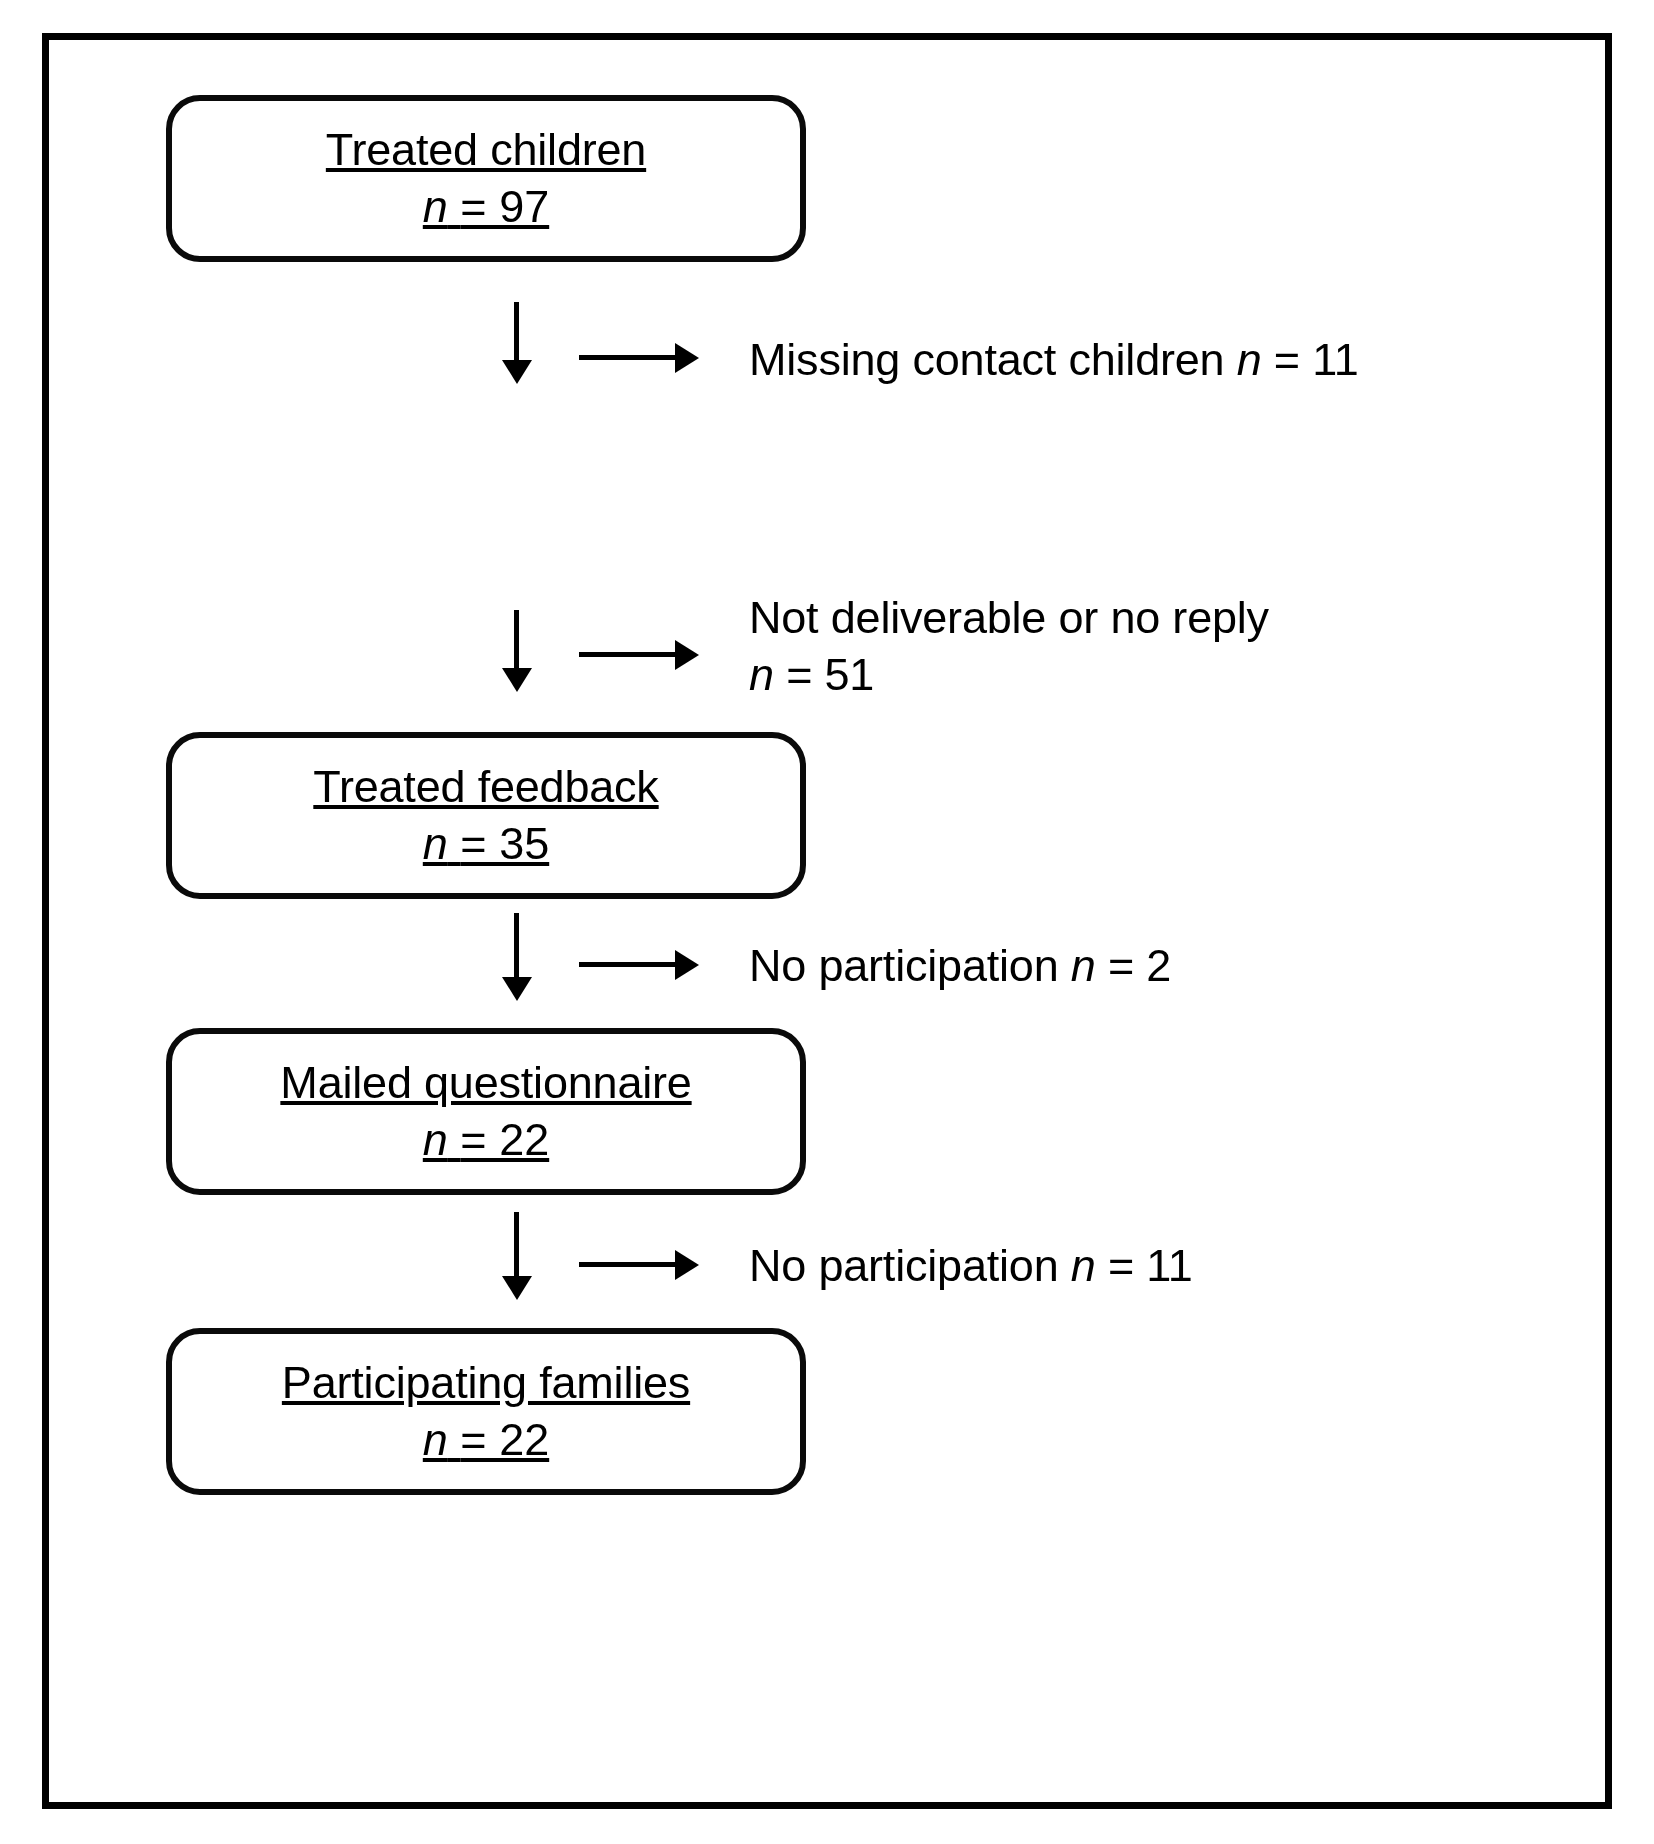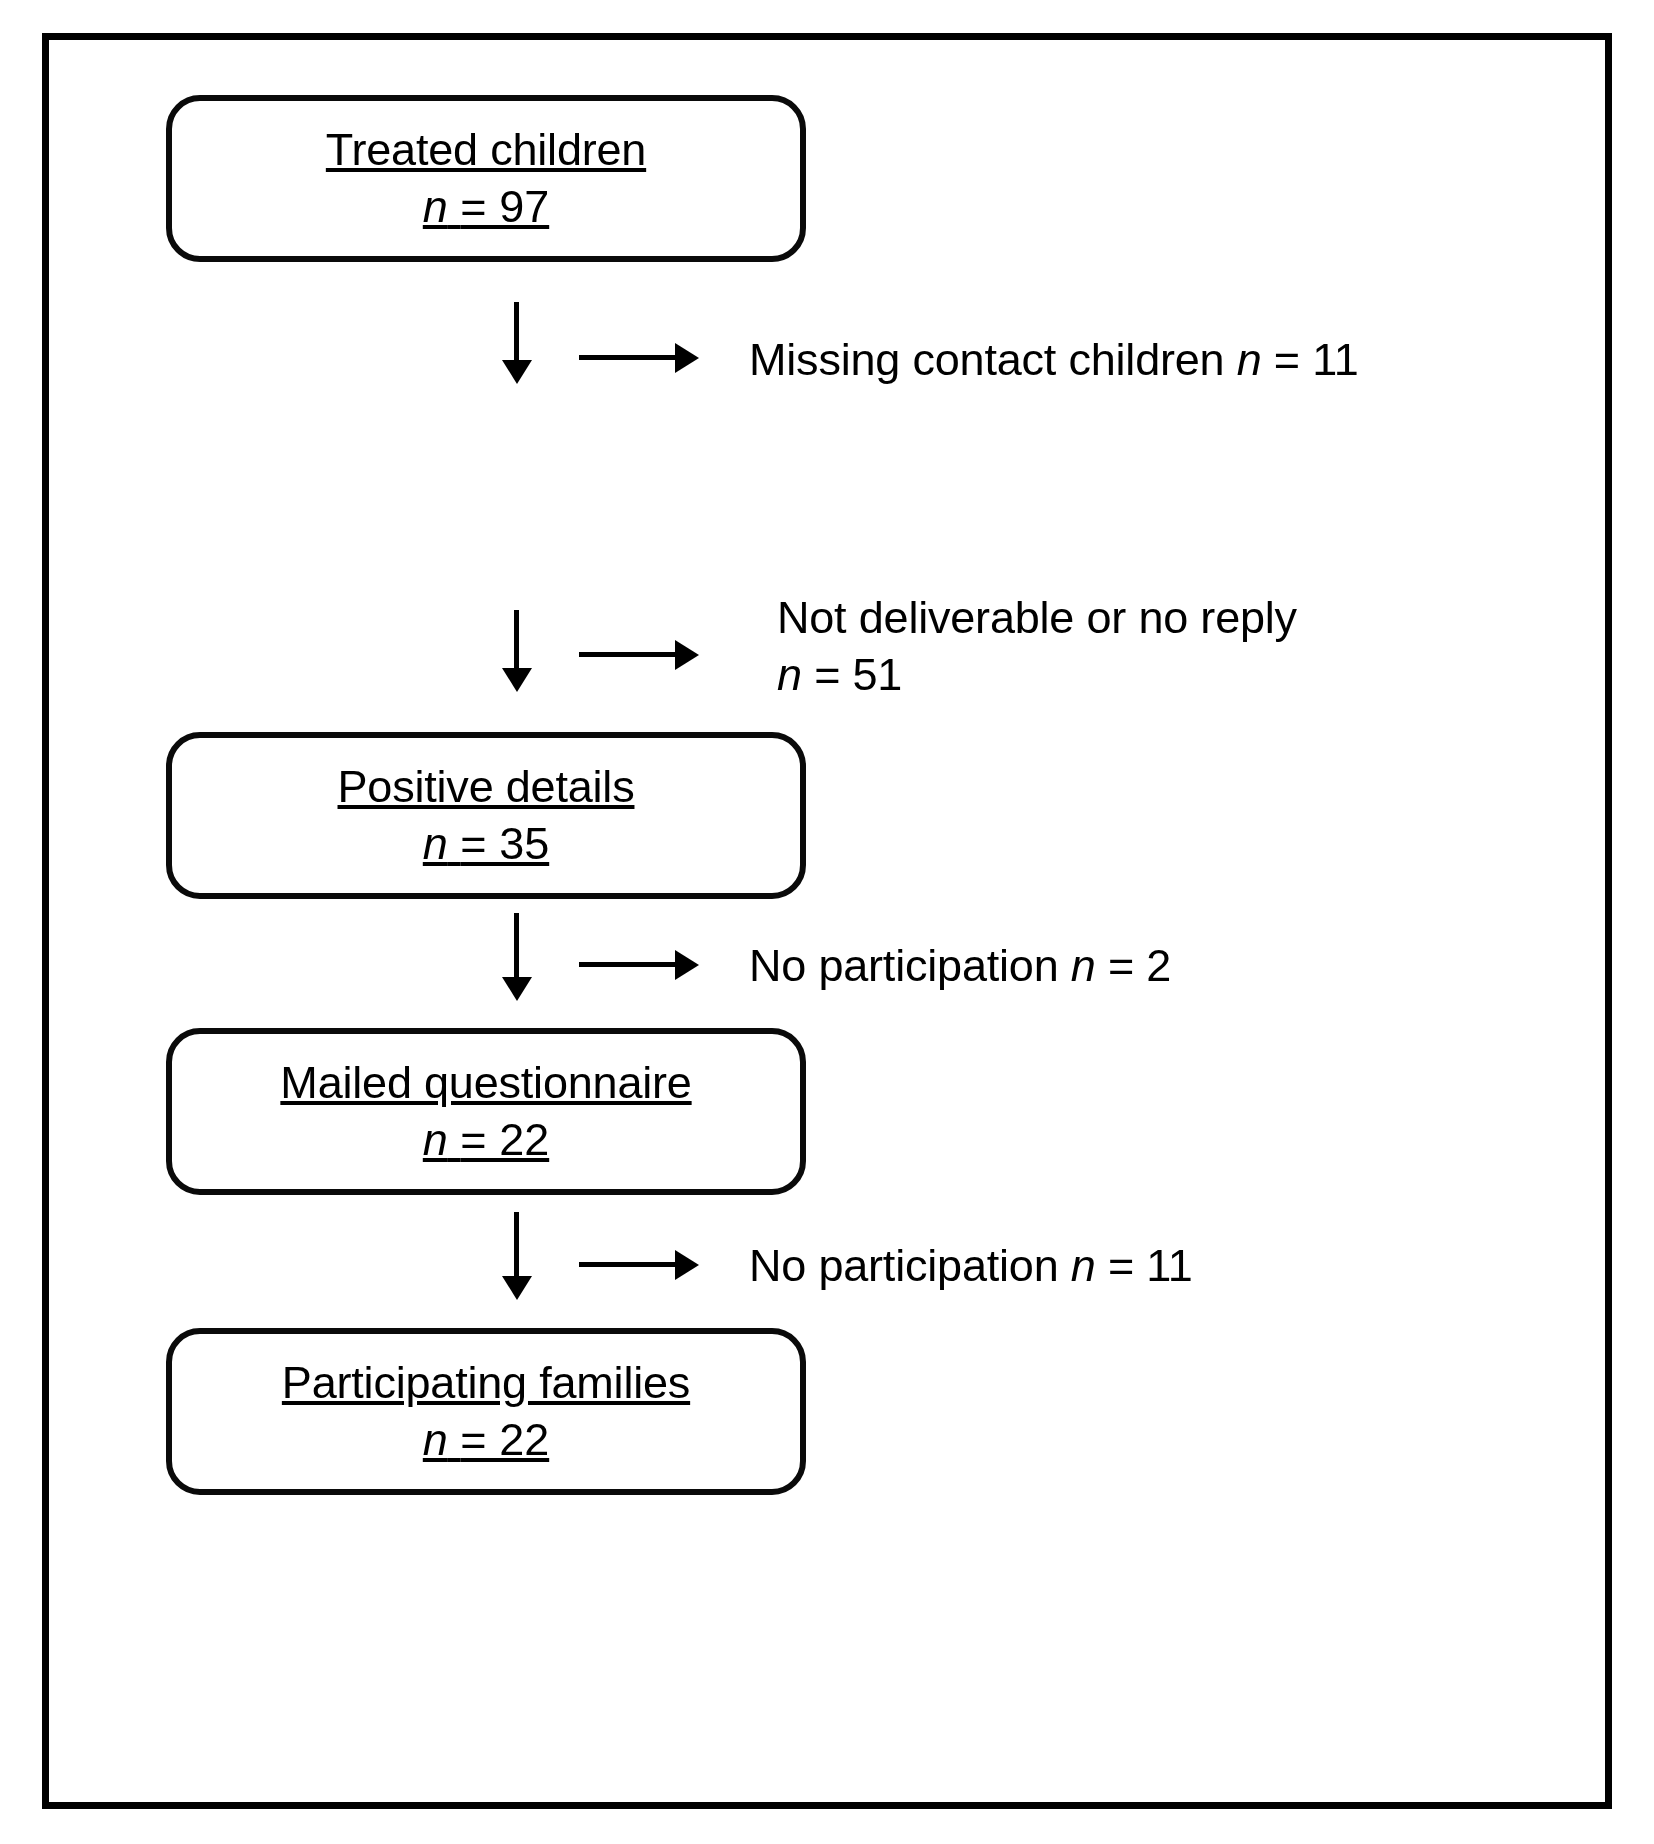--- a/index.html
+++ b/index.html
@@ -124,24 +124,24 @@
     </div>
 
     <div class="v-arrow" style="top:262px; height:62px;"></div>
 
     <div class="h-arrow" style="left:530px; top:315px; width:100px;"></div>
     <div class="annotation" style="left:700px; top:292px;"><span>Missing contact children </span><span class="ital">n</span><span> = 11</span></div>
 
 
     <div class="v-arrow" style="top:570px; height:62px;"></div>
     <div class="h-arrow" style="left:530px; top:612px; width:100px;"></div>
-    <div class="annotation" style="left:700px; top:550px;margin-left:28px;"><span>Not deliverable or no reply</span><br><span class="ital">n</span><span> = 51</span></div>
+    <div class="annotation" style="left:700px; top:550px;"><span>Not deliverable or no reply</span><br><span class="ital">n</span><span> = 51</span></div>
 
     <div class="flow-box" style="top:692px;">
-      <div class="box-title">Positive details</div>
+      <div class="box-title">Treated feedback</div>
       <div class="box-n"><span class="ital">n</span>&nbsp;<span>= 35</span></div>
     </div>
 
     <div class="v-arrow" style="top:873px; height:68px;"></div>
     <div class="h-arrow" style="left:530px; top:922px; width:100px;"></div>
     <div class="annotation" style="left:700px; top:898px;"><span>No participation </span><span class="ital">n</span><span> = 2</span></div>
 
     <div class="flow-box" style="top:988px;">
       <div class="box-title">Mailed questionnaire</div>
       <div class="box-n"><span class="ital">n</span>&nbsp;<span>= 22</span></div>

